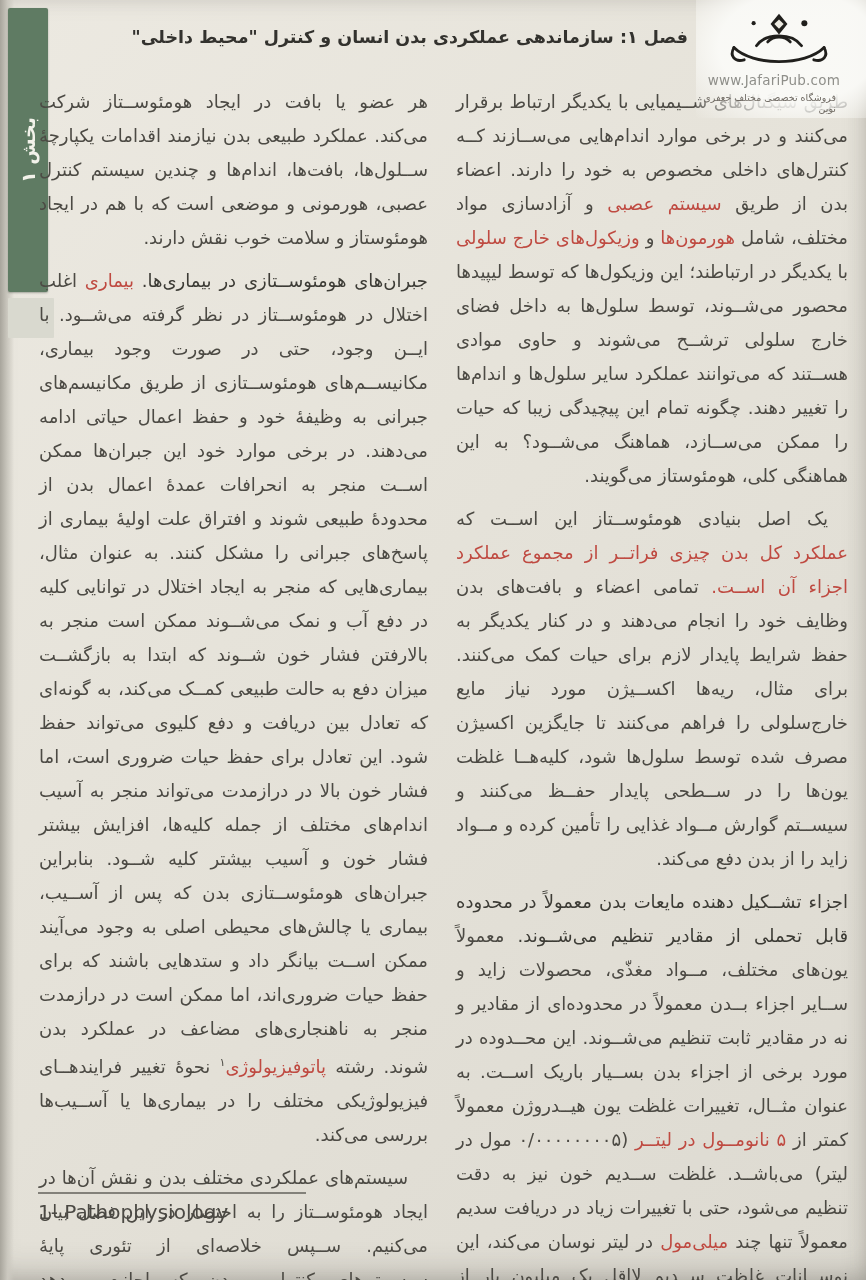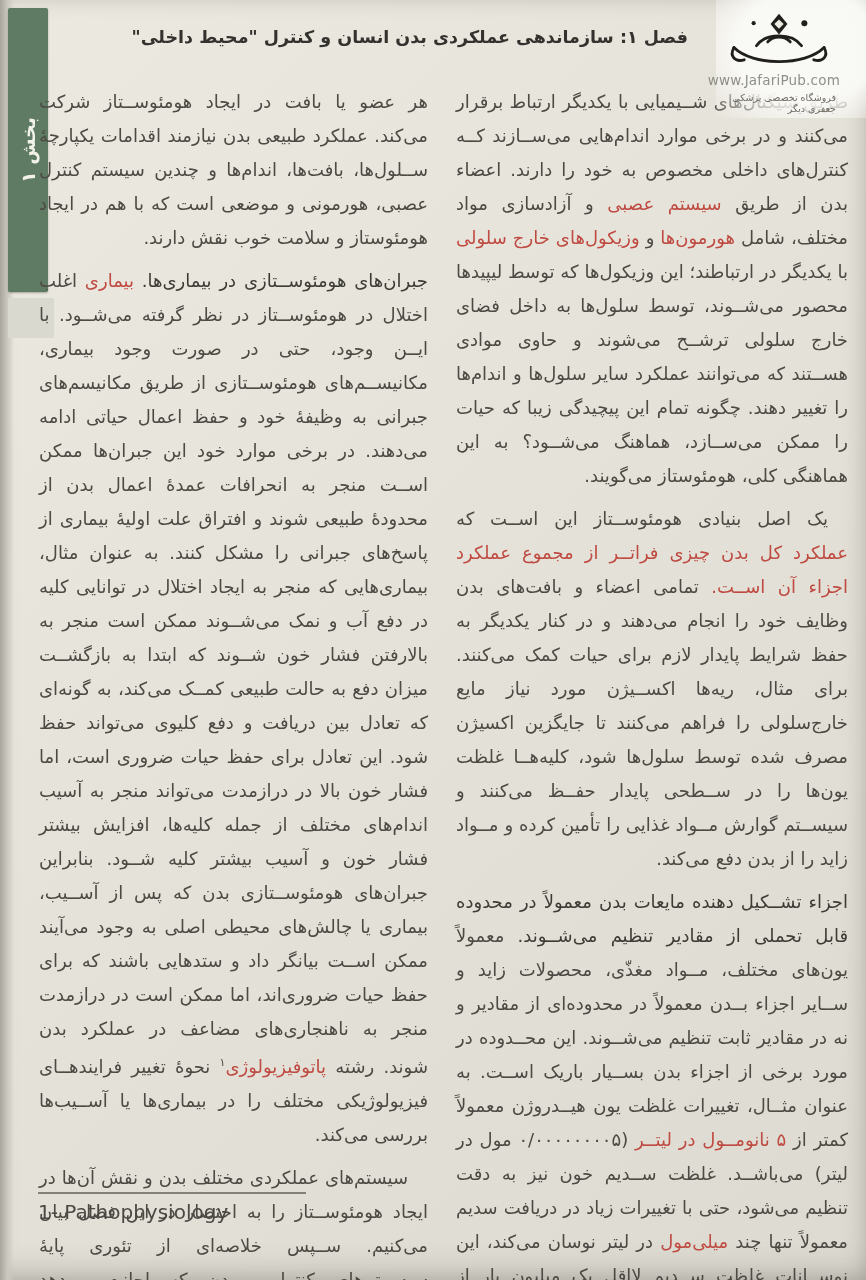--- a/index.html
+++ b/index.html
@@ -15,21 +15,21 @@
     background:linear-gradient(to right,#a8a59c,#ccc9c0 55%,rgba(204,201,192,0));}
   .section-tab{position:absolute;left:8px;top:8px;width:40px;height:284px;
     background:#5f7b63;border-radius:2px;display:flex;align-items:center;justify-content:center;
     box-shadow:0 1px 2px rgba(60,70,60,.4);}
   .section-tab span{transform:rotate(-90deg);white-space:nowrap;color:#f2f2ea;
     font-size:19px;font-weight:700;letter-spacing:2px;direction:rtl;}
   .sub-tab{position:absolute;left:8px;top:298px;width:46px;height:40px;background:#d9d9cf;
     border-radius:1px;}
   .chapter-header{position:absolute;top:27px;right:178px;direction:rtl;
     font-size:17.5px;font-weight:700;color:#33322e;white-space:nowrap;}
-  .wm{position:absolute;top:0;right:0;width:150px;height:118px;
+  .wm{position:absolute;top:0;right:0;width:170px;height:118px;
     background:radial-gradient(ellipse at 60% 40%,rgba(250,250,247,.95) 55%,rgba(250,250,247,0) 100%);
     z-index:6;}
   .wm .logo{position:absolute;top:10px;right:28px;width:118px;height:62px;}
   .wm .url{position:absolute;top:72px;right:26px;font-size:13.5px;color:#8f8f8a;
     letter-spacing:.2px;direction:ltr;}
   .wm .store{position:absolute;top:92px;right:30px;font-size:9.5px;color:#6f6a63;direction:rtl;}
   .col{position:absolute;direction:rtl;text-align:justify;color:#4c4a44;
     font-size:18px;line-height:34px;}
   .col-right{left:447px;top:76px;width:410px;}
   .col-left{left:30px;top:76px;width:407px;}
@@ -65,21 +65,21 @@
         <path d="M48,34 C54,27 66,27 72,34"></path>
       </g>
       <g fill="#201f1c">
         <path d="M60,4 l9,11 -9,11 -9,-11 z"></path>
         <path d="M60,10 l5,5 -5,5 -5,-5 z" fill="#eceae2"></path>
         <circle cx="87" cy="14" r="3.2"></circle>
         <circle cx="33" cy="14" r="2.2"></circle>
       </g>
     </svg>
     <div class="url">www.JafariPub.com</div>
-    <div class="store">فروشگاه تخصصی پزشکی جعفری دیگر</div>
+    <div class="store">فروشگاه تخصصی مختلف جعفری نوین</div>
   </div>
 
   <div class="col col-right">
       <p class="para "><span class="seg-n">طریق سیگنال‌های شــیمیایی با یکدیگر ارتباط برقرار می‌کنند و در برخی موارد اندام‌هایی می‌ســازند کــه کنترل‌های داخلی مخصوص به خود را دارند. اعضاء بدن از طریق </span><span class="seg-r">سیستم عصبی</span><span class="seg-n"> و آزادسازی مواد مختلف، شامل </span><span class="seg-r">هورمون‌ها</span><span class="seg-n"> و </span><span class="seg-r">وزیکول‌های خارج سلولی</span><span class="seg-n"> با یکدیگر در ارتباطند؛ این وزیکول‌ها که توسط لیپیدها محصور می‌شــوند، توسط سلول‌ها به داخل فضای خارج سلولی ترشــح می‌شوند و حاوی موادی هســتند که می‌توانند عملکرد سایر سلول‌ها و اندام‌ها را تغییر دهند. چگونه تمام این پیچیدگی زیبا که حیات را ممکن می‌ســازد، هماهنگ می‌شــود؟ به این هماهنگی کلی، هومئوستاز می‌گویند.</span></p>
       <p class="para indent"><span class="seg-n">یک اصل بنیادی هومئوســتاز این اســت که </span><span class="seg-r">عملکرد کل بدن چیزی فراتــر از مجموع عملکرد اجزاء آن اســت.</span><span class="seg-n"> تمامی اعضاء و بافت‌های بدن وظایف خود را انجام می‌دهند و در کنار یکدیگر به حفظ شرایط پایدار لازم برای حیات کمک می‌کنند. برای مثال، ریه‌ها اکســیژن مورد نیاز مایع خارج‌سلولی را فراهم می‌کنند تا جایگزین اکسیژن مصرف شده توسط سلول‌ها شود، کلیه‌هــا غلظت یون‌ها را در ســطحی پایدار حفــظ می‌کنند و سیســتم گوارش مــواد غذایی را تأمین کرده و مــواد زاید را از بدن دفع می‌کند.</span></p>
       <p class="para "><span class="seg-b">اجزاء تشــکیل دهنده مایعات بدن معمولاً در محدوده قابل تحملی از مقادیر تنظیم می‌شــوند.</span><span class="seg-n"> معمولاً یون‌های مختلف، مــواد مغذّی، محصولات زاید و ســایر اجزاء بــدن معمولاً در محدوده‌ای از مقادیر و نه در مقادیر ثابت تنظیم می‌شــوند. این محــدوده در مورد برخی از اجزاء بدن بســیار باریک اســت. به عنوان مثــال، تغییرات غلظت یون هیــدروژن معمولاً کمتر از </span><span class="seg-r">۵ نانومــول در لیتــر</span><span class="seg-n"> (۰/۰۰۰۰۰۰۰۰۵ مول در لیتر) می‌باشــد. غلظت ســدیم خون نیز به دقت تنظیم می‌شود، حتی با تغییرات زیاد در دریافت سدیم معمولاً تنها چند </span><span class="seg-r">میلی‌مول</span><span class="seg-n"> در لیتر نوسان می‌کند، این نوســانات غلظت ســدیم لااقل یک میلیون بار از نوسانات غلظت یون هیدروژن بیشتر است.</span></p>
       <p class="para indent"><span class="seg-n">سیستم‌های کنترلی قدرتمندی جهت حفظ غلظت یون‌های ســدیم و هیدروژن و اکثر یون‌های دیگر و مواد غذایی در بدن در ســطوحی وجود دارند که به ســلول‌ها، بافت‌هــا و ارگان‌ها اجازه دهند، علی‌رغم تغییرات و چالش‌های محیطی از آســیب و بیماری‌ها، عملکردهای طبیعی خود را انجام دهند.</span></p>
     </div>
   <div class="col col-left">
       <p class="para "><span class="seg-n">هر عضو یا بافت در ایجاد هومئوســتاز شرکت می‌کند. عملکرد طبیعی بدن نیازمند اقدامات یکپارچهٔ ســلول‌ها، بافت‌ها، اندام‌ها و چندین سیستم کنترل عصبی، هورمونی و موضعی است که با هم در ایجاد هومئوستاز و سلامت خوب نقش دارند.</span></p>

